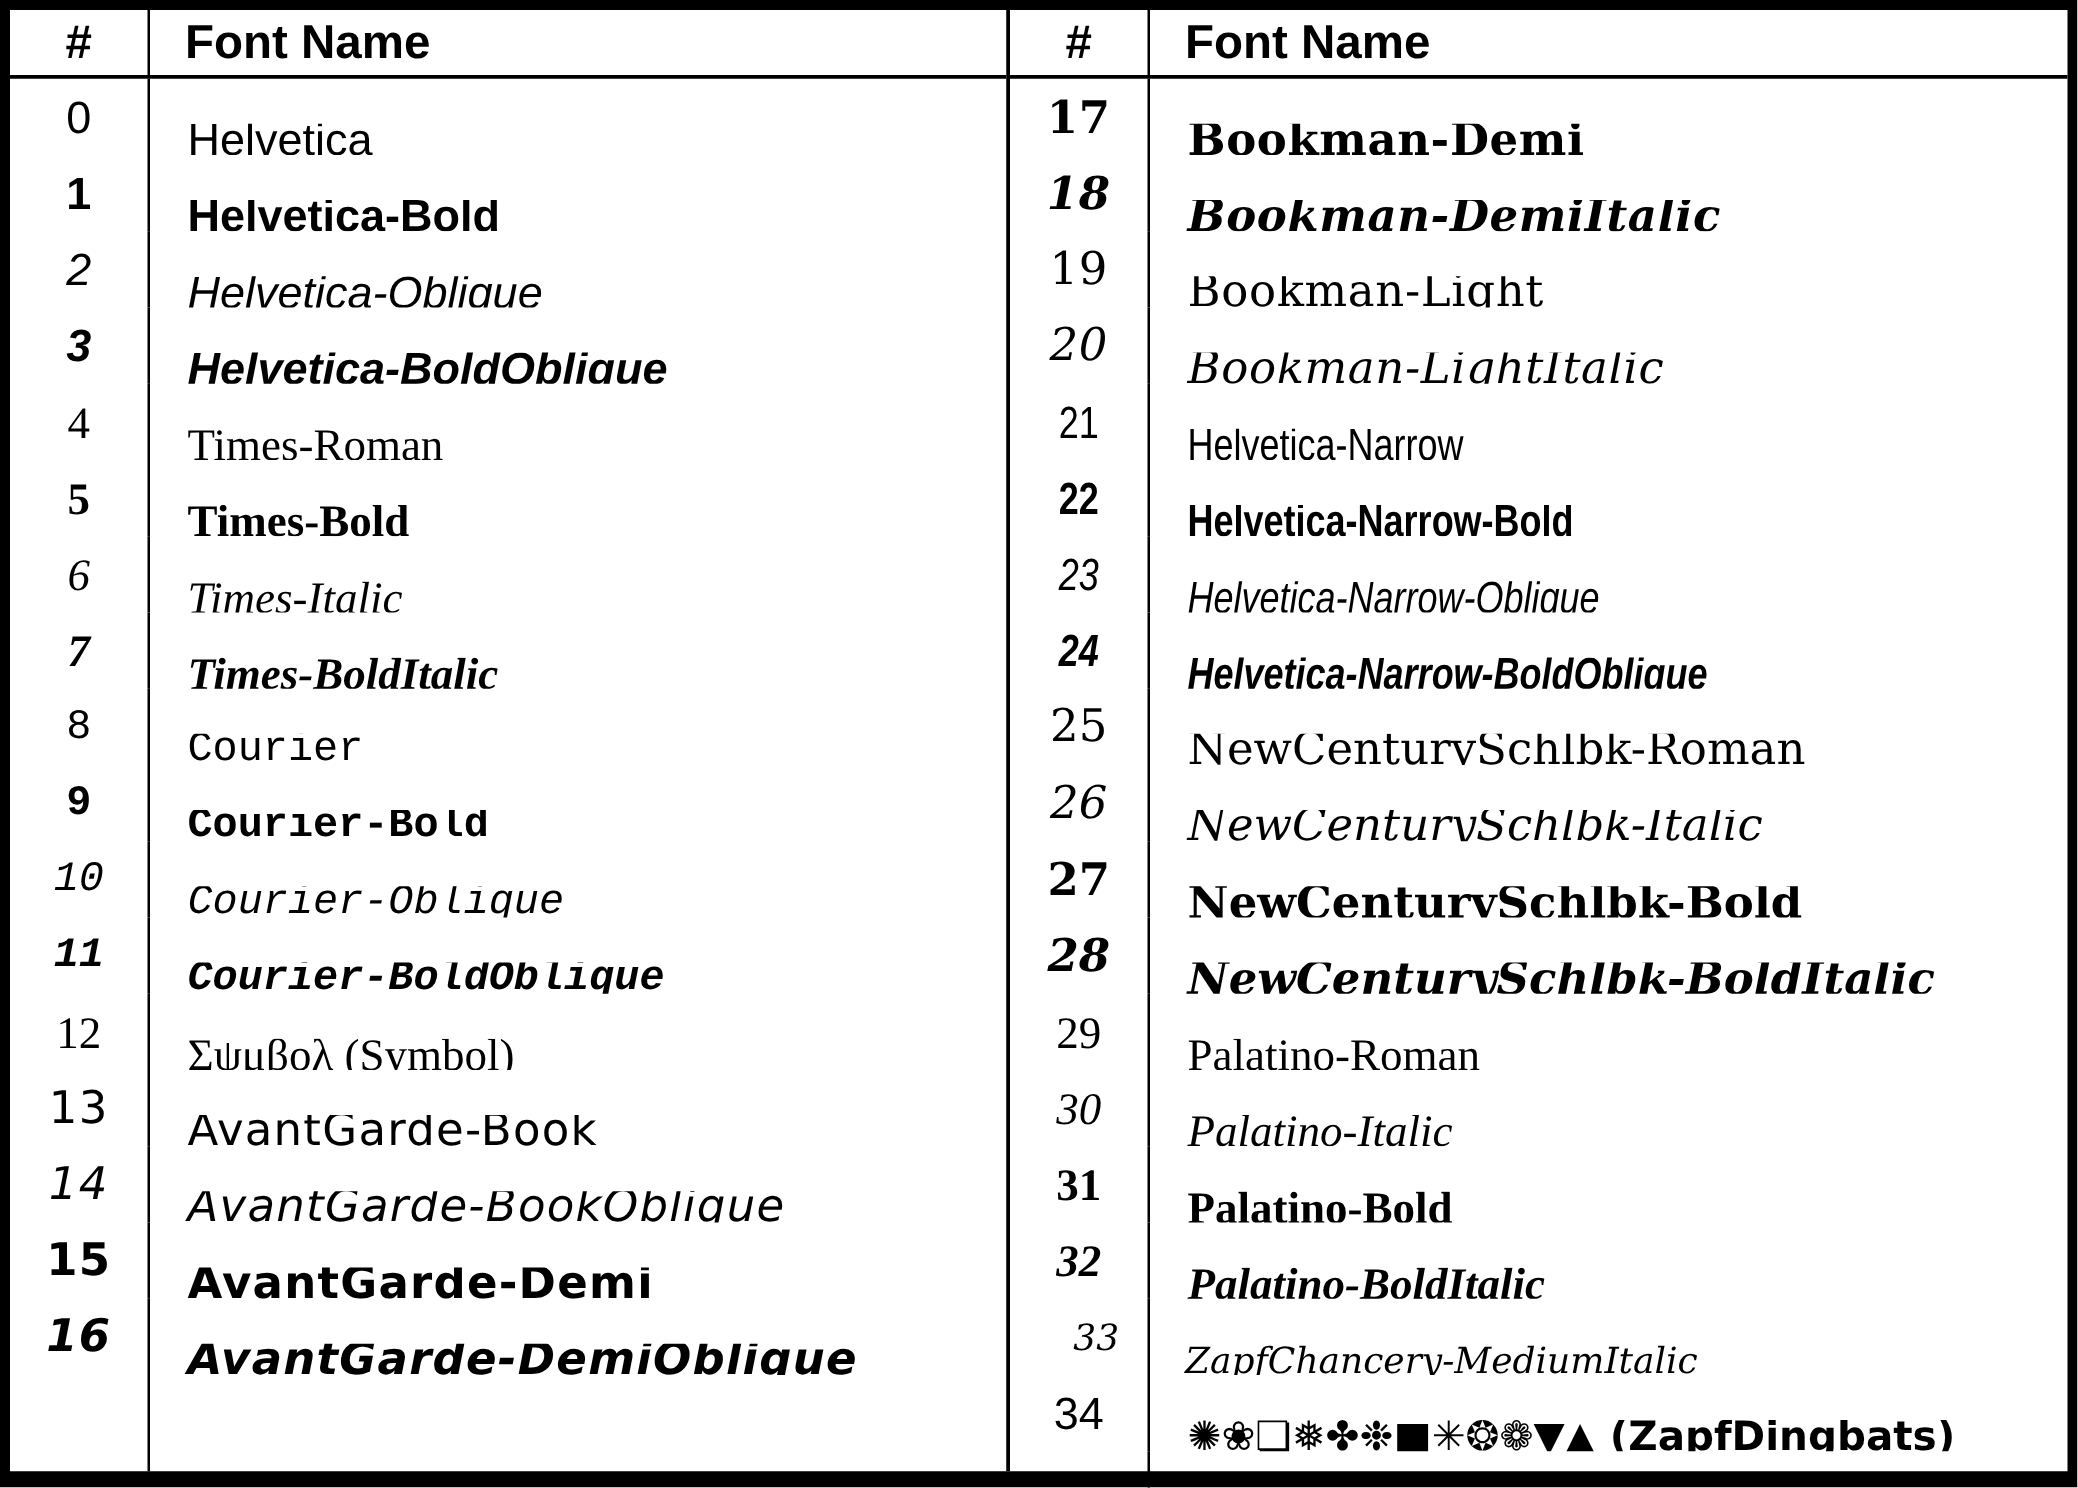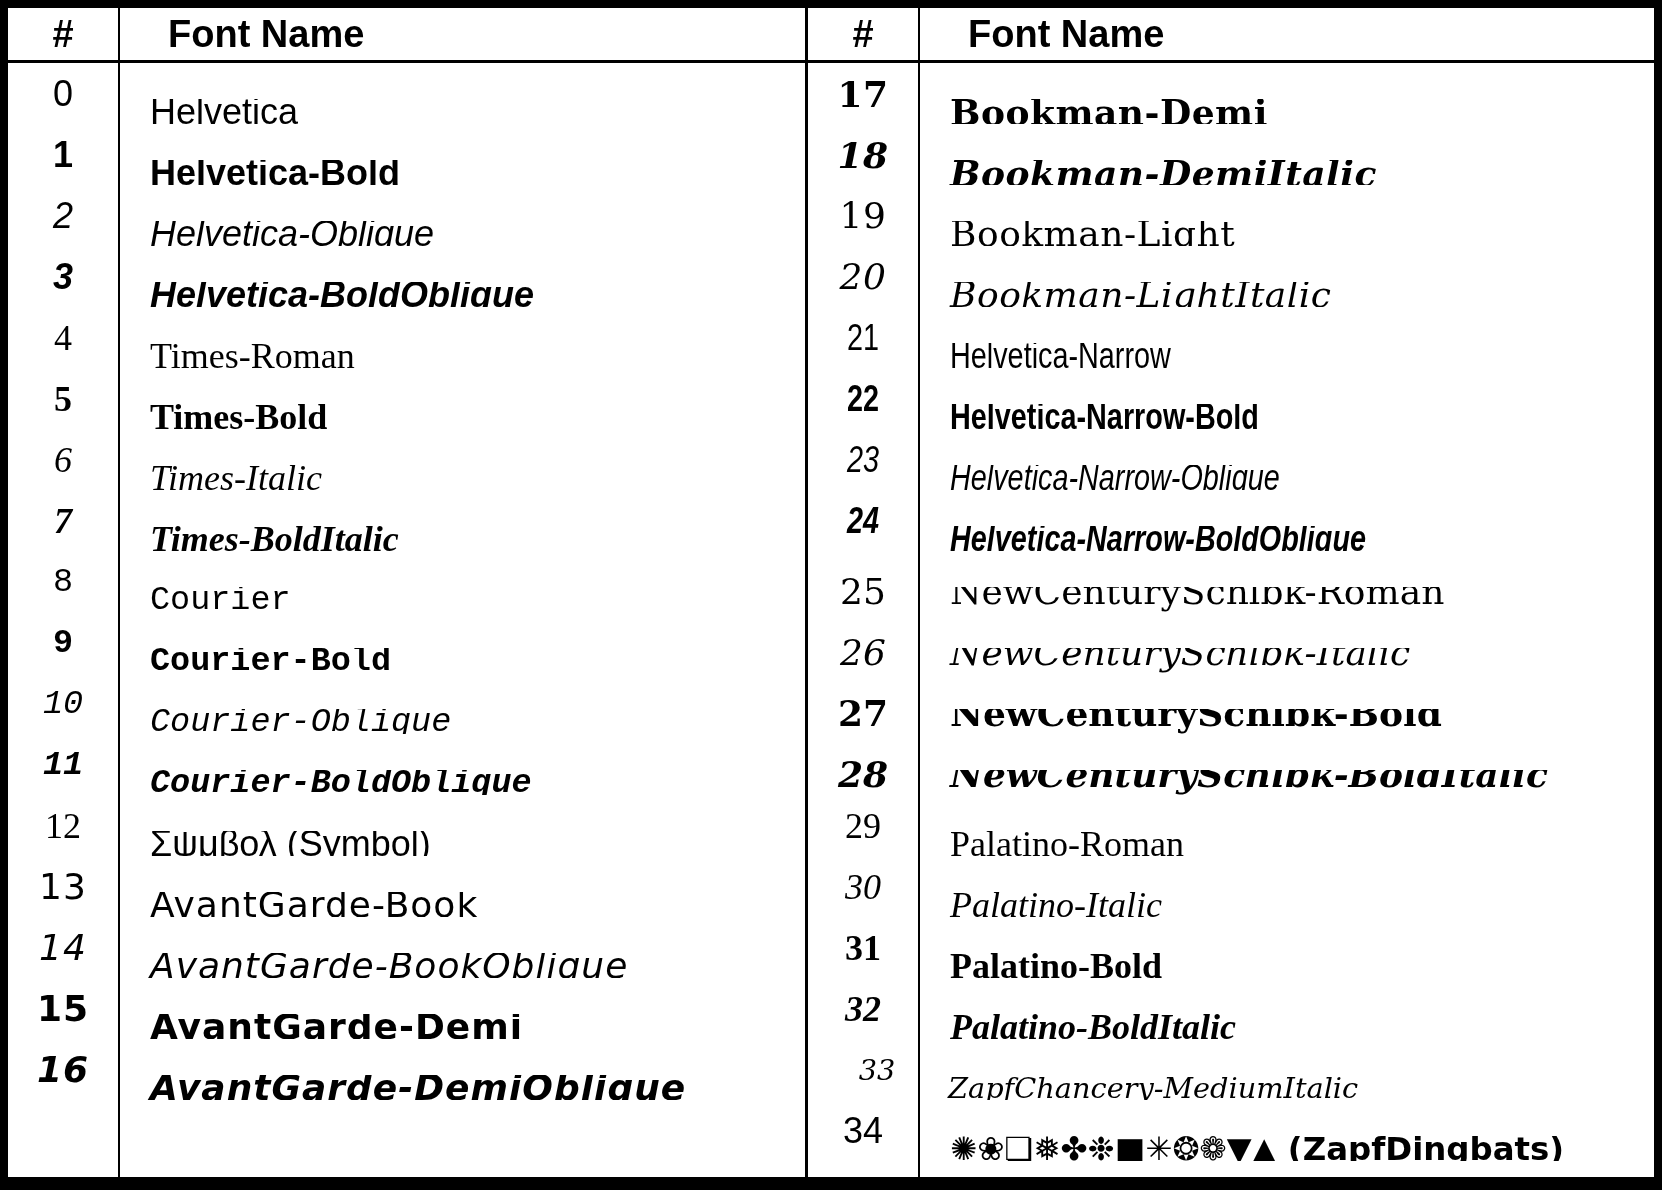--- a/index.html
+++ b/index.html
@@ -19,21 +19,21 @@
   .half-left{width:800px;border-right:3px solid #000000;}
   .half-right{flex:1;}
 
   .hrow{flex:none;height:55px;border-bottom:3px solid #000000;display:flex;align-items:stretch;}
   .hcell-num{
     width:112px;border-right:2px solid #000000;
     display:flex;align-items:center;justify-content:center;
     font-family:"Liberation Sans",sans-serif;font-weight:bold;font-size:38px;
   }
   .hcell-name{
-    flex:1;display:flex;align-items:center;padding-left:48px;
+    flex:1;display:flex;align-items:center;padding-left:28px;
     font-family:"Liberation Sans",sans-serif;font-weight:bold;font-size:38px;
   }
 
   .rows{flex:1;display:flex;flex-direction:column;}
   .row{flex:none;height:61px;display:flex;align-items:stretch;}
   .row-filler{flex:1;display:flex;align-items:stretch;}
   .cell-num{
     width:112px;border-right:2px solid #000000;
     display:flex;align-items:center;justify-content:center;
     white-space:nowrap;
@@ -44,25 +44,25 @@
   }
 
   
   .w-b{font-weight:bold;}
   .w-i{font-style:italic;}
 
   
   .f-helv  {font-family:"Liberation Sans",sans-serif;}
   .f-times {font-family:"Liberation Serif",serif;}
   .f-cour  {font-family:"Liberation Mono",monospace;font-size:0.93em;}
-  .f-symbol{font-family:Liberation Sans, sans-serif;}
+  .f-symbol{font-family:Liberation Serif, serif;}
   .f-avant {font-family:"DejaVu Sans",sans-serif;letter-spacing:1px;}
   .f-book  {font-family:"DejaVu Serif",serif;letter-spacing:0.5px;}
   .f-narrow{font-family:"Liberation Sans",sans-serif;}
-  .f-ncs   {font-family:"DejaVu Serif",serif;align-items:flex-end;}
+  .f-ncs   {font-family:"DejaVu Serif",serif;}
   .f-pal   {font-family:"Liberation Serif",serif;}
   .f-chan  {font-family:"DejaVu Serif",serif;font-size:0.8em;padding-left:28px;}
   .f-ding  {font-family:"DejaVu Sans",sans-serif;font-size:0.9em;font-weight:bold;}
 
   
   .sq-l{display:inline-block;transform:scaleX(0.8);transform-origin:0 50%;}
   .sq-c{display:inline-block;transform:scaleX(0.8);transform-origin:50% 50%;}
 </style>
 </head>
 <body>

